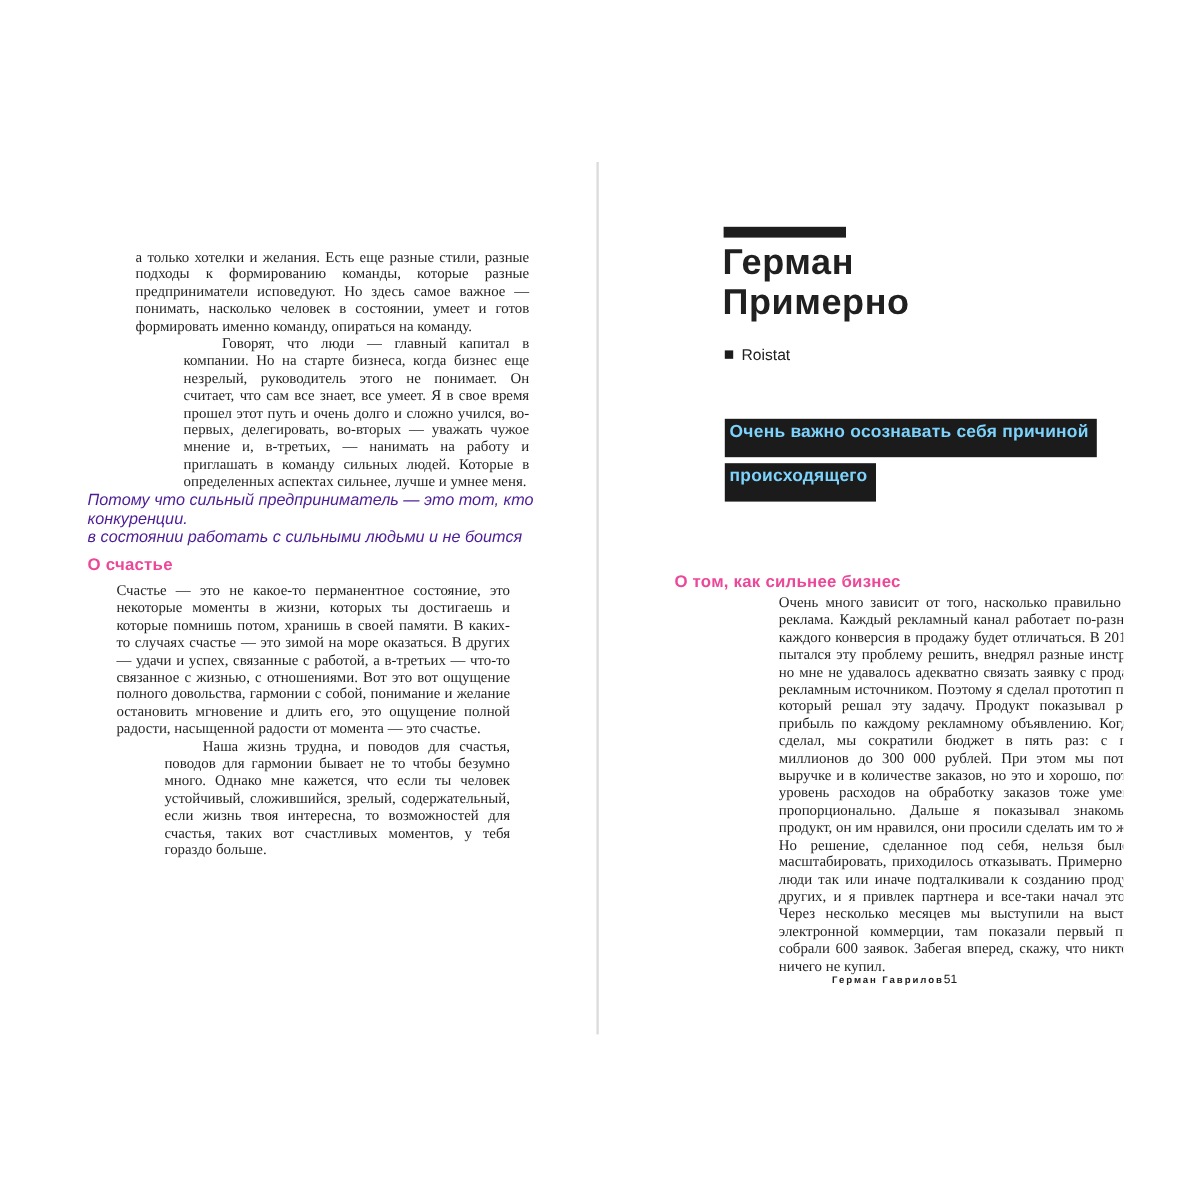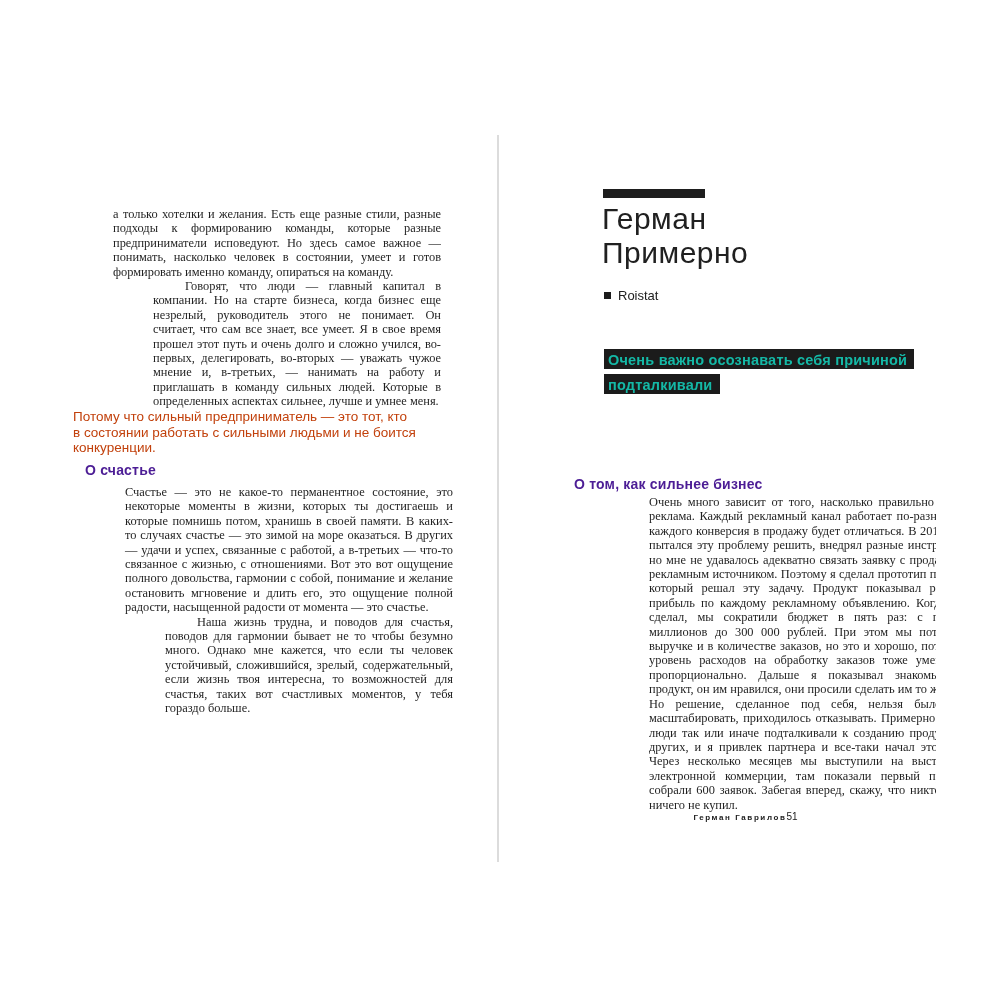--- a/index.html
+++ b/index.html
@@ -11,35 +11,35 @@
 
   .divider{position:absolute;left:497px;top:135px;width:2px;height:727px;background:#dcdcdc;}
 
   
   .serif-body p{margin:0;text-align:justify;font-size:12.4px;line-height:14.4px;}
   .serif-body p.indent{text-indent:32px;margin-left:40px;}
 
   
   .lp-body1{position:absolute;left:113px;top:207px;width:328px;}
   .lp-quote{position:absolute;left:73px;top:409px;width:380px;
-    font-size:13.5px;line-height:15.6px;color:#c2410c;}
+    font-size:13.5px;line-height:15.6px;color:#4c1d95;font-style:italic;}
   .lp-heading{position:absolute;left:73px;top:462px;}
-  .heading{font-size:14px;font-weight:bold;letter-spacing:0.2px;color:#4c1d95;margin-left:12px;}
-  .lp-body2{position:absolute;left:125px;top:485px;width:328px;}
+  .heading{font-size:14px;font-weight:bold;letter-spacing:0.2px;color:#ec4899;}
+  .lp-body2{position:absolute;left:97px;top:485px;width:328px;}
 
   
   .rp-bar{position:absolute;left:603px;top:189px;width:102px;height:9px;background:#1e1e1e;}
   .rp-name{position:absolute;left:602px;top:202px;}
-  .rp-name-line{font-size:30px;line-height:34px;font-weight:normal;letter-spacing:0.5px;color:#202020;}
+  .rp-name-line{font-size:30px;line-height:34px;font-weight:bold;letter-spacing:0.5px;color:#202020;}
   .rp-company{position:absolute;left:604px;top:288px;display:flex;align-items:center;gap:7px;
     font-size:13px;color:#202020;}
   .square-bullet{width:7px;height:7px;background:#1c1c1c;flex:0 0 auto;}
   .rp-highlight{position:absolute;left:604px;top:349px;}
-  .hl-line{display:table;background:#1b1b1b;color:#14b8a6;font-weight:bold;
-    font-size:14.5px;line-height:17px;padding:3px 7px 0 4px;margin:0 0 5px 0;letter-spacing:0.2px;}
+  .hl-line{display:table;background:#1b1b1b;color:#7dd3fc;font-weight:bold;
+    font-size:14.5px;line-height:17px;padding:3px 7px 12px 4px;margin:0 0 5px 0;letter-spacing:0.2px;}
   .rp-heading{position:absolute;left:562px;top:476px;}
   .rp-body{position:absolute;left:605px;top:495px;width:332px;margin-left:44px;}
   .rp-footer{position:absolute;left:560px;top:797px;width:371px;
     display:flex;justify-content:center;align-items:baseline;margin-top:14px;}
   .footer-author{font-size:8px;font-weight:bold;letter-spacing:1.6px;color:#202020;}
   .page-number{font-size:10px;font-weight:normal;color:#202020;}
 </style>
 </head>
 <body>
 
@@ -47,22 +47,22 @@
 
   <div class="divider"></div>
 
   <div class="lp-body1 serif-body">
     <p>а только хотелки и желания. Есть еще разные стили, разные подходы к формированию команды, которые разные предприниматели исповедуют. Но здесь самое важное — понимать, насколько человек в состоянии, умеет и готов формировать именно команду, опираться на команду.</p>
     <p class="indent">Говорят, что люди — главный капитал в компании. Но на старте бизнеса, когда бизнес еще незрелый, руководитель этого не понимает. Он считает, что сам все знает, все умеет. Я в свое время прошел этот путь и очень долго и сложно учился, во-первых, делегировать, во-вторых — уважать чужое мнение и, в-третьих, — нанимать на работу и приглашать в команду сильных людей. Которые в определенных аспектах сильнее, лучше и умнее меня.</p>
   </div>
 
   <div class="lp-quote sans">
     <div>Потому что сильный предприниматель — это тот, кто</div>
+    <div>конкуренции.</div>
     <div>в состоянии работать с сильными людьми и не боится</div>
-    <div>конкуренции.</div>
   </div>
 
   <div class="lp-heading sans heading">О счастье</div>
 
   <div class="lp-body2 serif-body">
     <p>Счастье — это не какое-то перманентное состояние, это некоторые моменты в жизни, которых ты достигаешь и которые помнишь потом, хранишь в своей памяти. В каких-то случаях счастье — это зимой на море оказаться. В других — удачи и успех, связанные с работой, а в-третьих — что-то связанное с жизнью, с отношениями. Вот это вот ощущение полного довольства, гармонии с собой, понимание и желание остановить мгновение и длить его, это ощущение полной радости, насыщенной радости от момента — это счастье.</p>
     <p class="indent">Наша жизнь трудна, и поводов для счастья, поводов для гармонии бывает не то чтобы безумно много. Однако мне кажется, что если ты человек устойчивый, сложившийся, зрелый, содержательный, если жизнь твоя интересна, то возможностей для счастья, таких вот счастливых моментов, у тебя гораздо больше.</p>
   </div>
 
   <div class="rp-bar"></div>
@@ -72,21 +72,21 @@
     <div class="rp-name-line">Примерно</div>
   </div>
 
   <div class="rp-company sans">
     <span class="square-bullet"></span>
     <span>Roistat</span>
   </div>
 
   <div class="rp-highlight sans">
     <div class="hl-line">Очень важно осознавать себя причиной</div>
-    <div class="hl-line">подталкивали</div>
+    <div class="hl-line">происходящего</div>
   </div>
 
   <div class="rp-heading sans heading">О том, как сильнее бизнес</div>
 
   <div class="rp-body serif-body">
     <p>Очень много зависит от того, насколько правильно сделана реклама. Каждый рекламный канал работает по-разному, и у каждого конверсия в продажу будет отличаться. В 2014 году я пытался эту проблему решить, внедрял разные инструменты, но мне не удавалось адекватно связать заявку с продажей и с рекламным источником. Поэтому я сделал прототип продукта, который решал эту задачу. Продукт показывал реальную прибыль по каждому рекламному объявлению. Когда я это сделал, мы сократили бюджет в пять раз: с полутора миллионов до 300 000 рублей. При этом мы потеряли в выручке и в количестве заказов, но это и хорошо, потому что уровень расходов на обработку заказов тоже уменьшился пропорционально. Дальше я показывал знакомым этот продукт, он им нравился, они просили сделать им то же самое. Но решение, сделанное под себя, нельзя было легко масштабировать, приходилось отказывать. Примерно полгода люди так или иначе подталкивали к созданию продукта для других, и я привлек партнера и все-таки начал это делать. Через несколько месяцев мы выступили на выставке по электронной коммерции, там показали первый прототип, собрали 600 заявок. Забегая вперед, скажу, что никто из них ничего не купил.</p>
   </div>
 
   <div class="rp-footer sans">
     <span class="footer-author">Герман Гаврилов</span>

